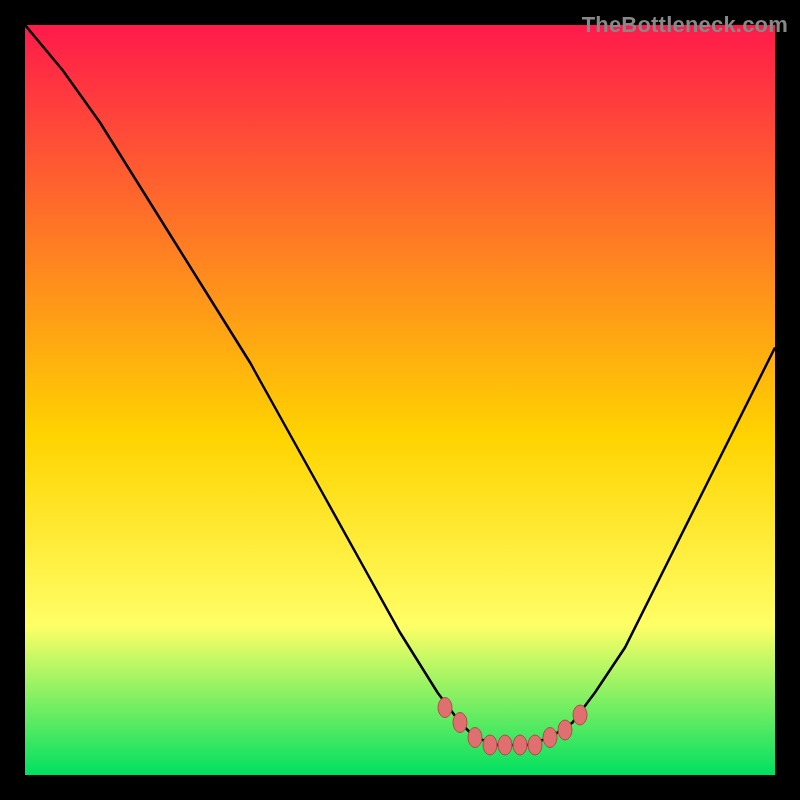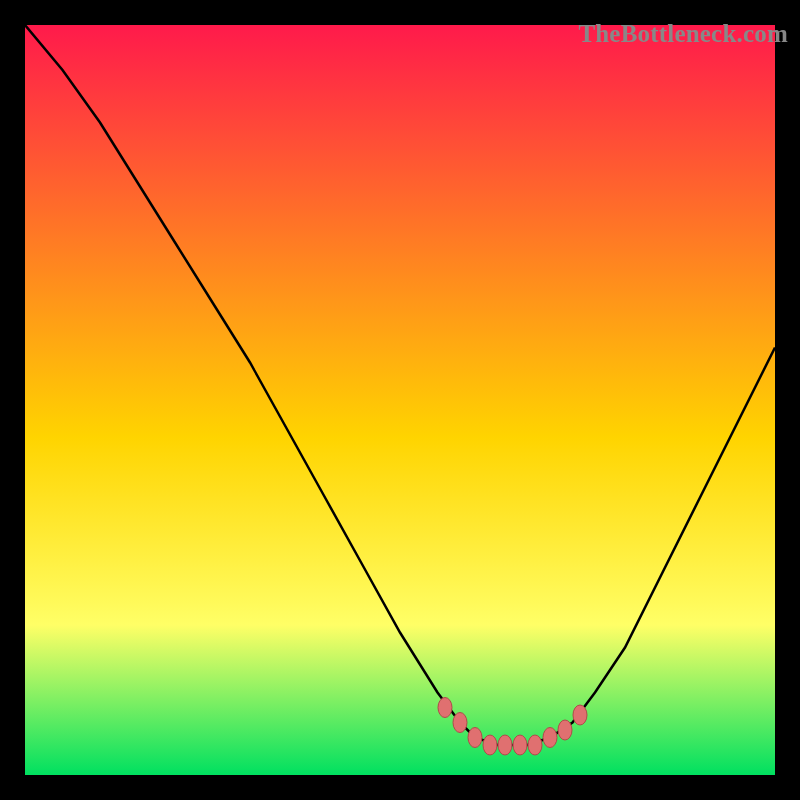--- a/index.html
+++ b/index.html
@@ -12,28 +12,27 @@
     font-family: Arial, Helvetica, sans-serif;
   }
   .stage {
     position: relative;
     width: 800px;
     height: 800px;
     background: #000;
   }
   .watermark {
     position: absolute;
-    top: 20px;
+    top: 12px;
     right: 12px;
     color: #888;
-    font-size: 25px;
+    font-size: 22px;
     font-weight: 600;
     letter-spacing: 0.2px;
     z-index: 5;
-    font-family: Liberation Serif, serif;
   }
   .plot-area {
     position: absolute;
     left: 25px;
     top: 25px;
     width: 750px;
     height: 750px;
     overflow: hidden;
   }
   .plot-area svg {

